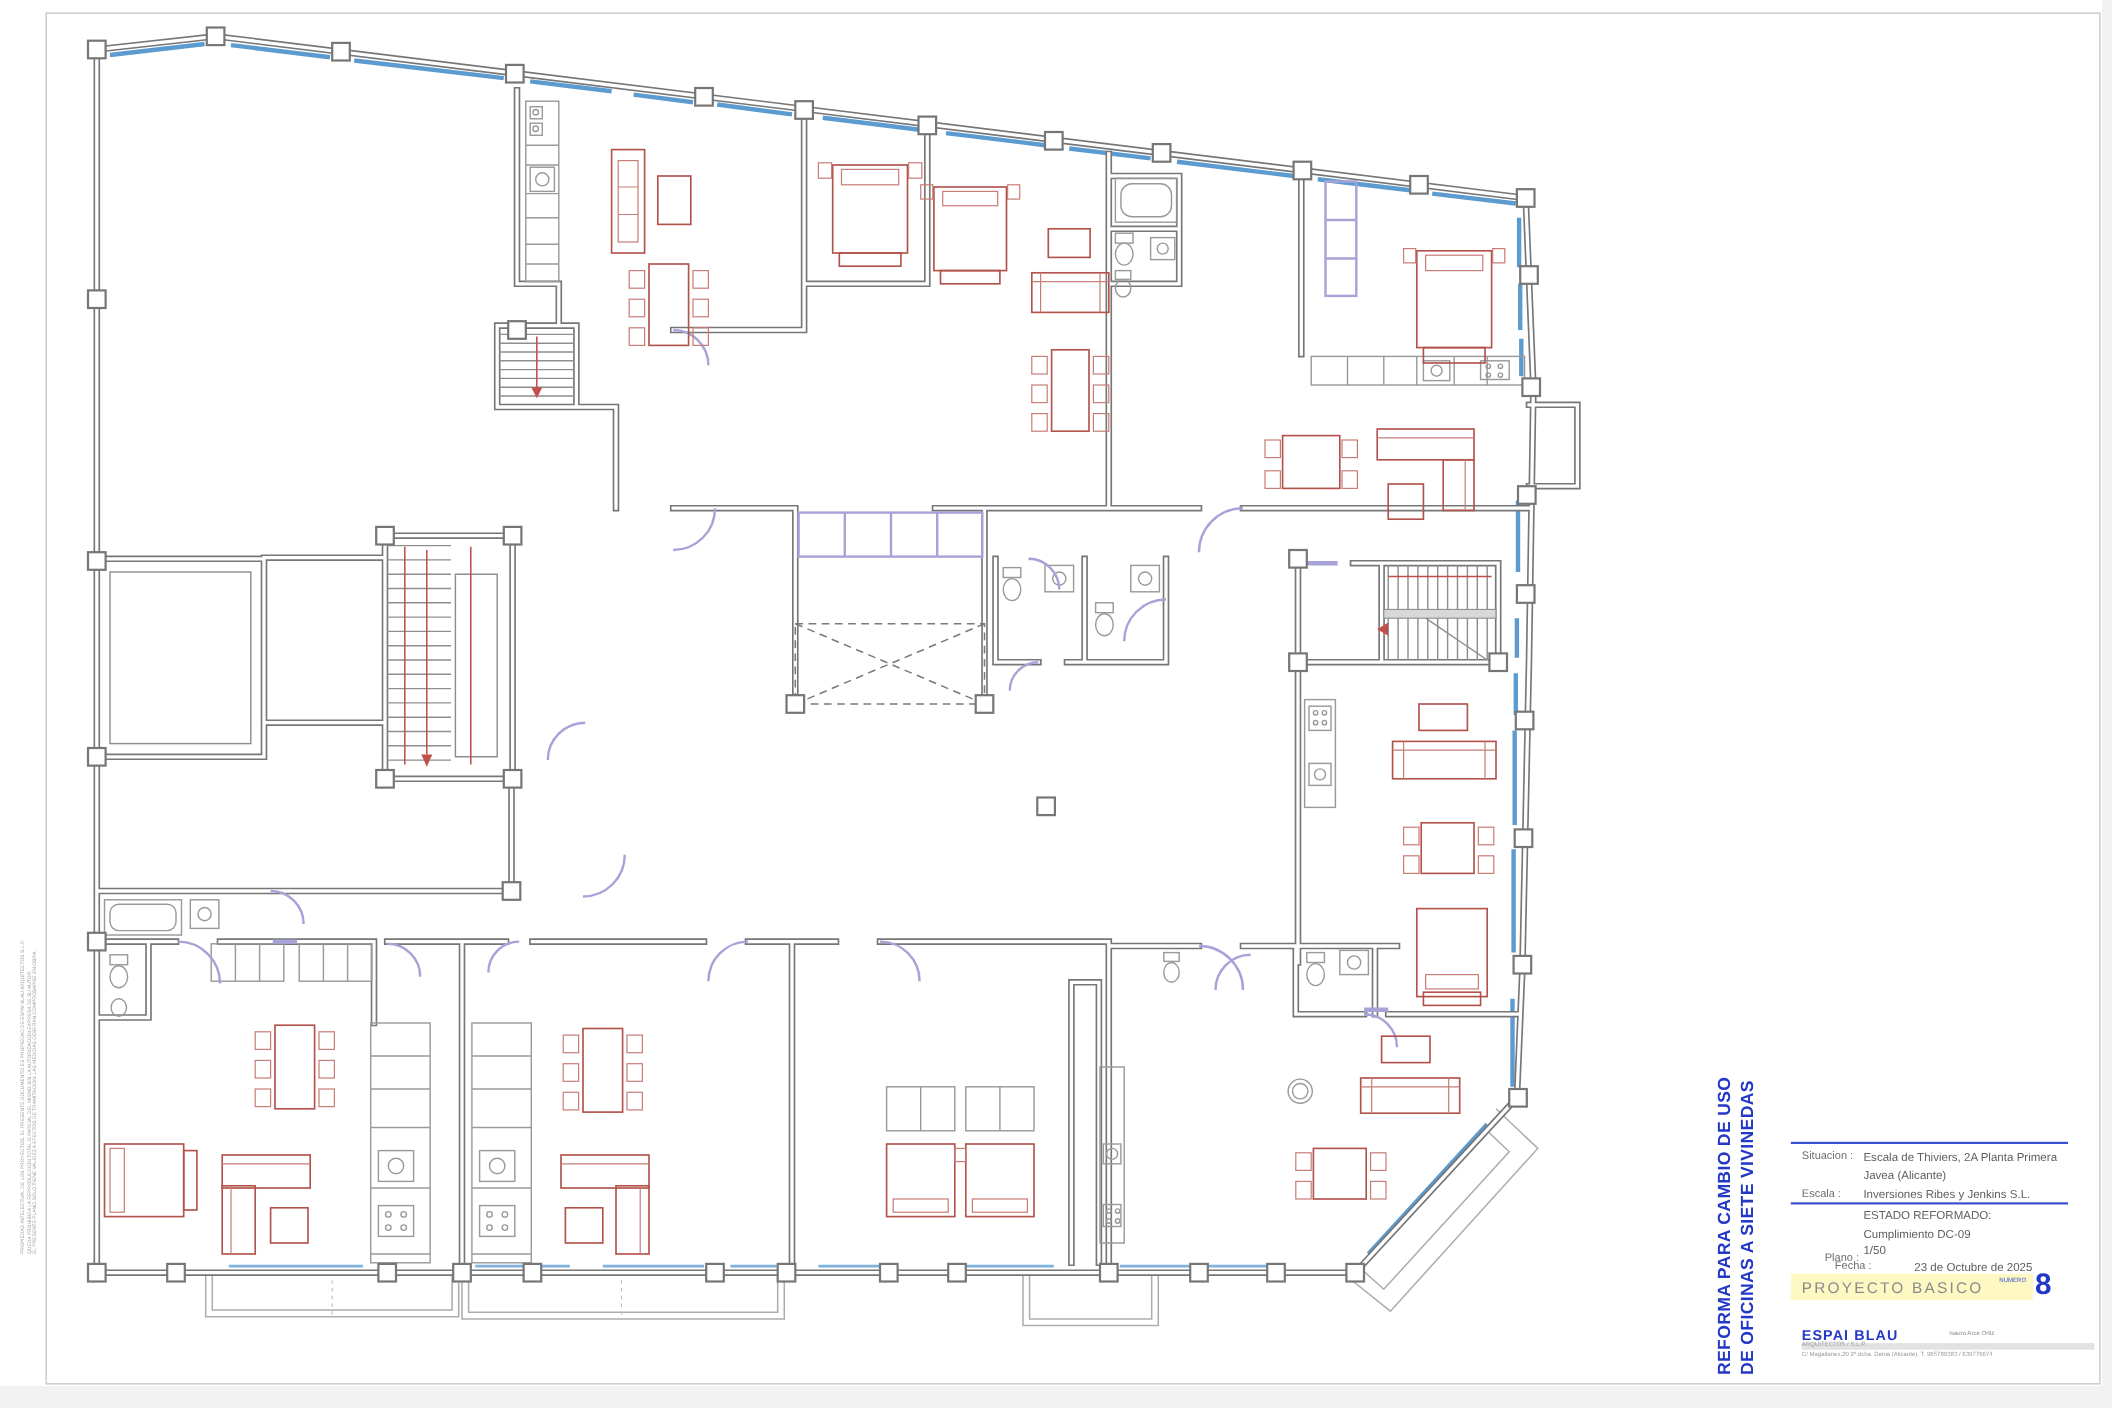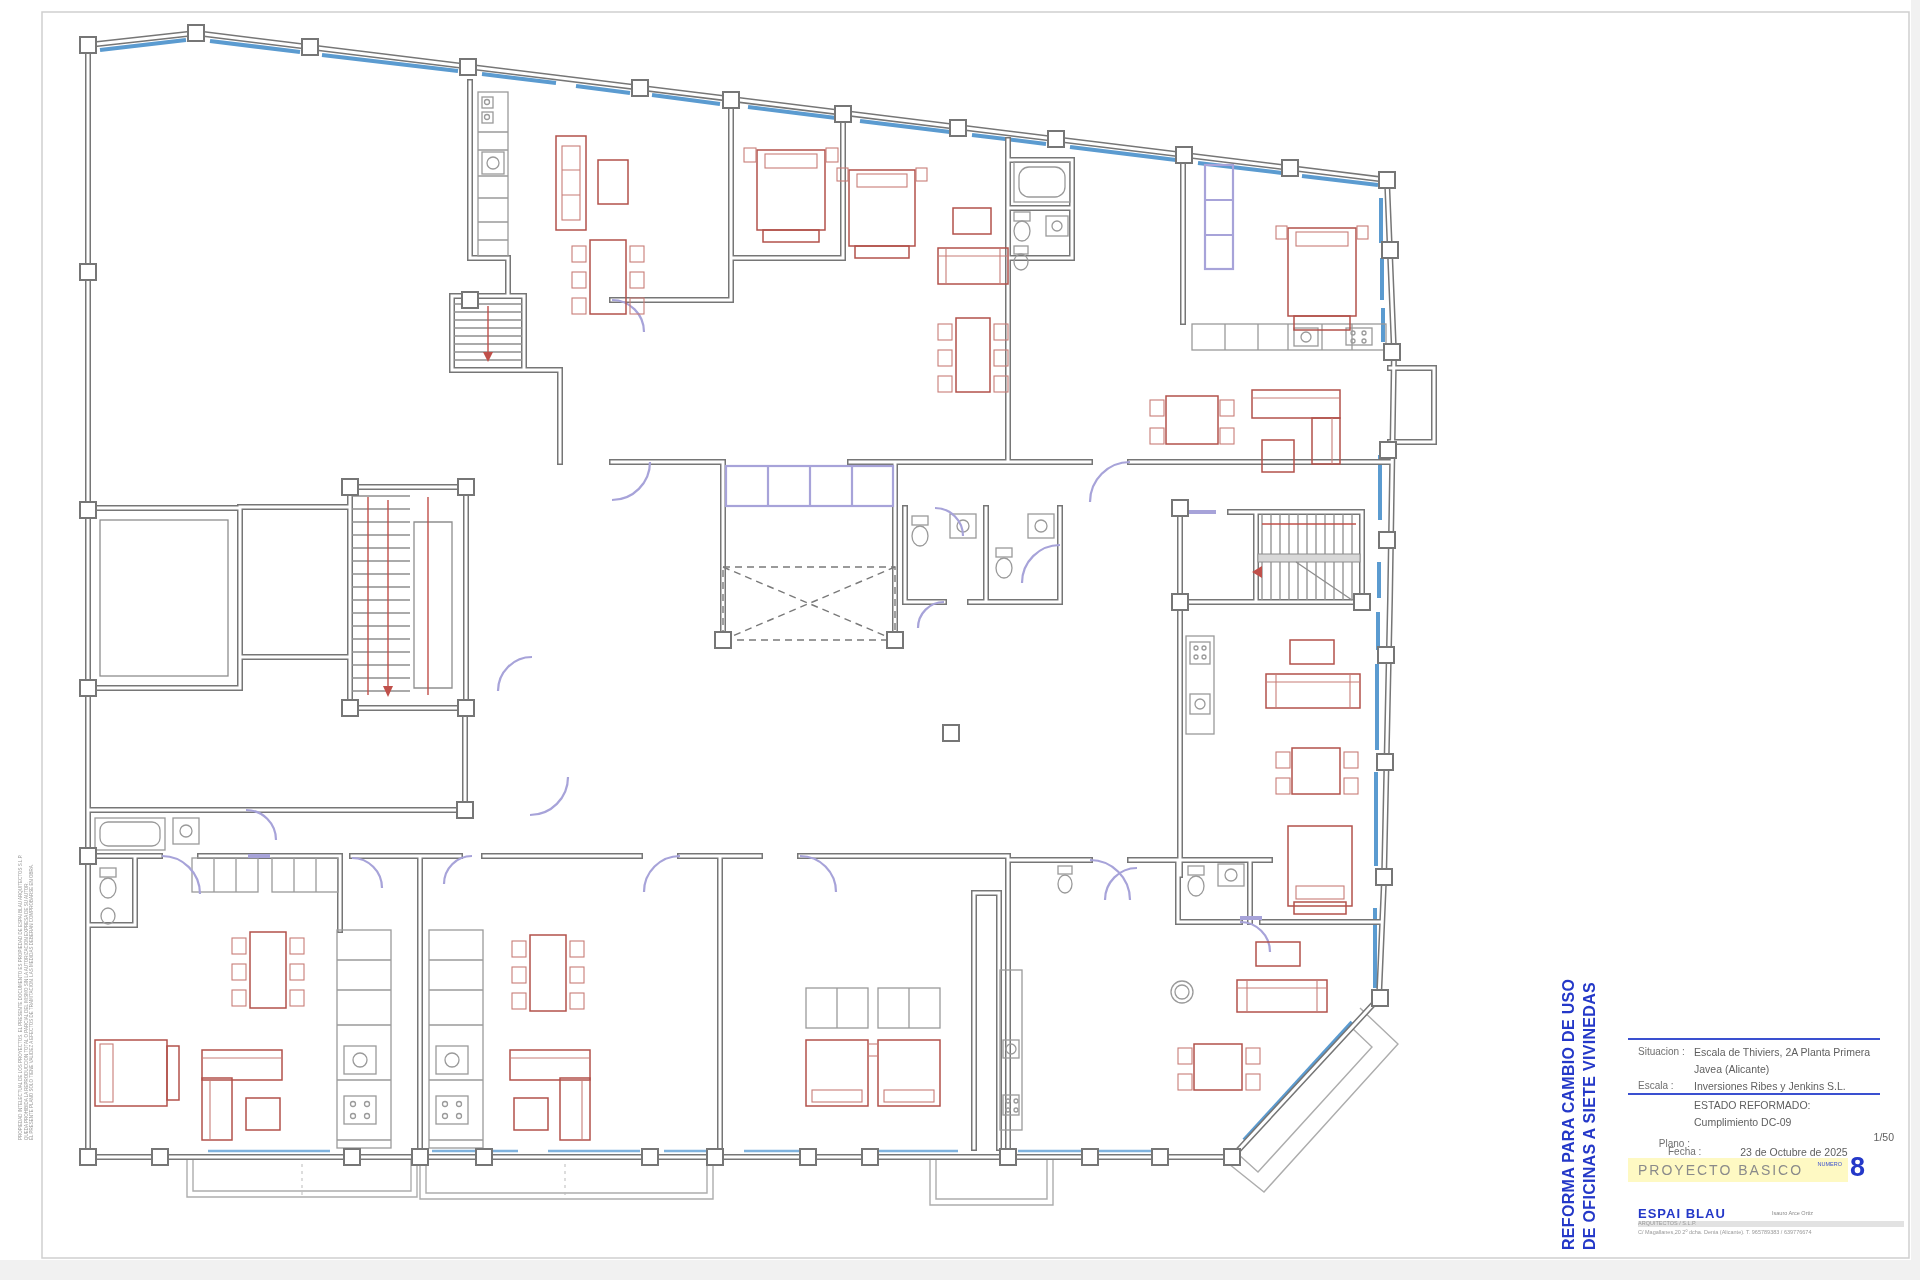--- a/index.html
+++ b/index.html
@@ -469,21 +469,21 @@
   <div class="tb-label" style="top:1080px;">Escala :</div>
   <div class="tb-value" style="top:1080px;">Inversiones Ribes y Jenkins S.L.</div>
 
   <div class="tb-line" style="top:1093px;"></div>
 
   <div class="tb-label" style="top:1138px;text-align:right;">Plano :</div>
   <div class="tb-value" style="top:1099px;">ESTADO REFORMADO:</div>
   <div class="tb-value" style="top:1116px;">Cumplimiento DC-09</div>
 
   <div class="tb-label" style="top:1168px;">Escala :</div>
-  <div class="tb-value" style="top:1131px;text-align:right;">1/50</div>
+  <div class="tb-value" style="top:1131px;">1/50</div>
 
   <div class="tb-label" style="top:1146px;padding-left:30px;">Fecha :</div>
   <div class="tb-value" style="top:1146px;text-align:center;">23 de Octubre de 2025</div>
 
   <div class="tb-bar">
     <div class="tb-bar-text">PROYECTO   BASICO</div>
     <div class="tb-numero">NUMERO</div>
   </div>
   <div class="tb-eight">8</div>
 

